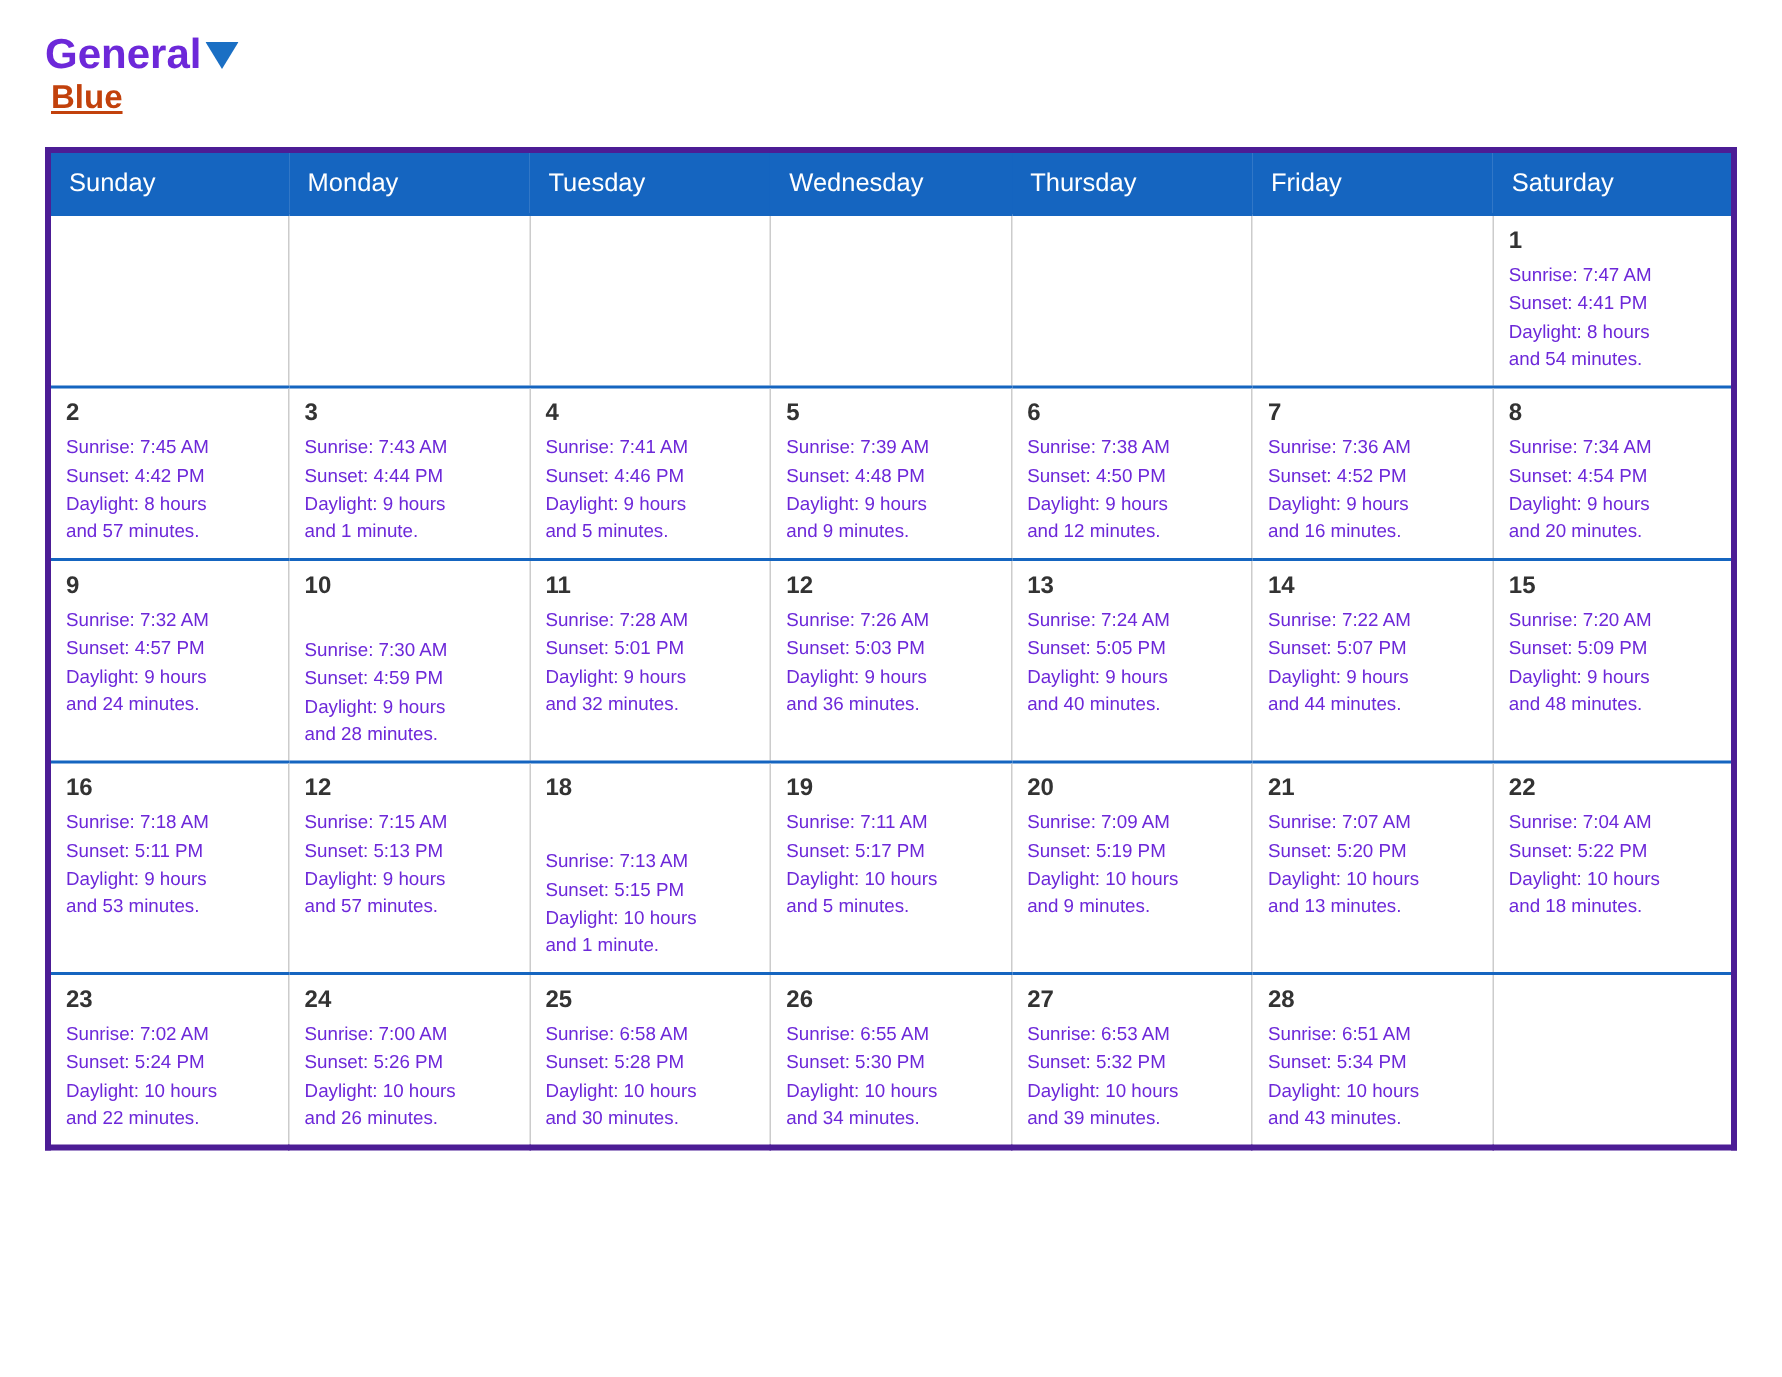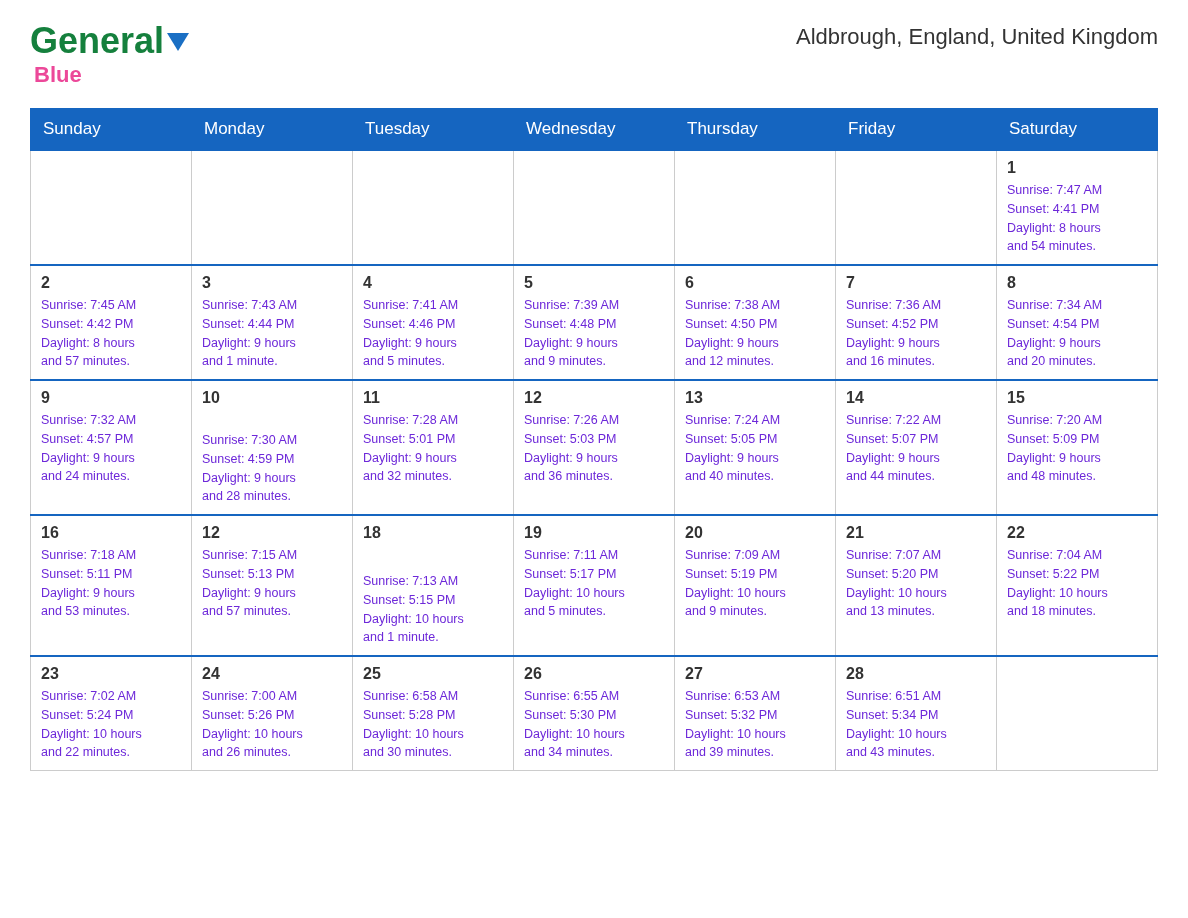--- a/index.html
+++ b/index.html
@@ -30,21 +30,21 @@
       line-height: 1.1;
     }
     .location {
       font-size: 22px;
       color: #333;
       margin-top: 4px;
     }
     .calendar {
       width: 100%;
       border-collapse: collapse;
-      border: 1px solid #4c1d95;
+      border: 4px solid #4c1d95;
     }
     .calendar th {
       background-color: #1565c0;
       color: #fff;
       padding: 10px 12px;
       text-align: left;
       font-size: 17px;
       font-weight: normal;
       border: 1px solid #1565c0;
     }
@@ -76,47 +76,47 @@
     .empty-cell {
       background: #f5f5f5;
     }
     
     .logo-row {
       display: flex;
       align-items: center;
       gap: 0px;
     }
     .logo-text-general {
-      font-size: 36px;
+      font-size: 28px;
       font-weight: bold;
-      color: #15803d;
+      color: #6d28d9;
     }
     .logo-text-blue-word {
       font-size: 22px;
       font-weight: bold;
-      color: #ec4899;
+      color: #c2410c;
       display: block;
       margin-left: 4px;
+      text-decoration: underline;
     }
   </style>
 </head>
 <body>
 
 <div class="header">
   <div class="logo">
     <div class="logo-row">
       <span class="logo-text-general">General</span>
       <svg width="22" height="18" viewBox="0 0 22 18" style="margin-left:3px; margin-top:2px;">
         <polygon points="0,0 22,0 11,18" fill="#1a6fc4"></polygon>
       </svg>
     </div>
     <span class="logo-text-blue-word">Blue</span>
   </div>
   <div class="title-area">
-    <div class="location">Aldbrough, England, United Kingdom</div>
   </div>
 </div>
 
 <table class="calendar">
   <thead>
     <tr>
 
     <th>Sunday</th>
         <th>Monday</th>
         <th>Tuesday</th>

